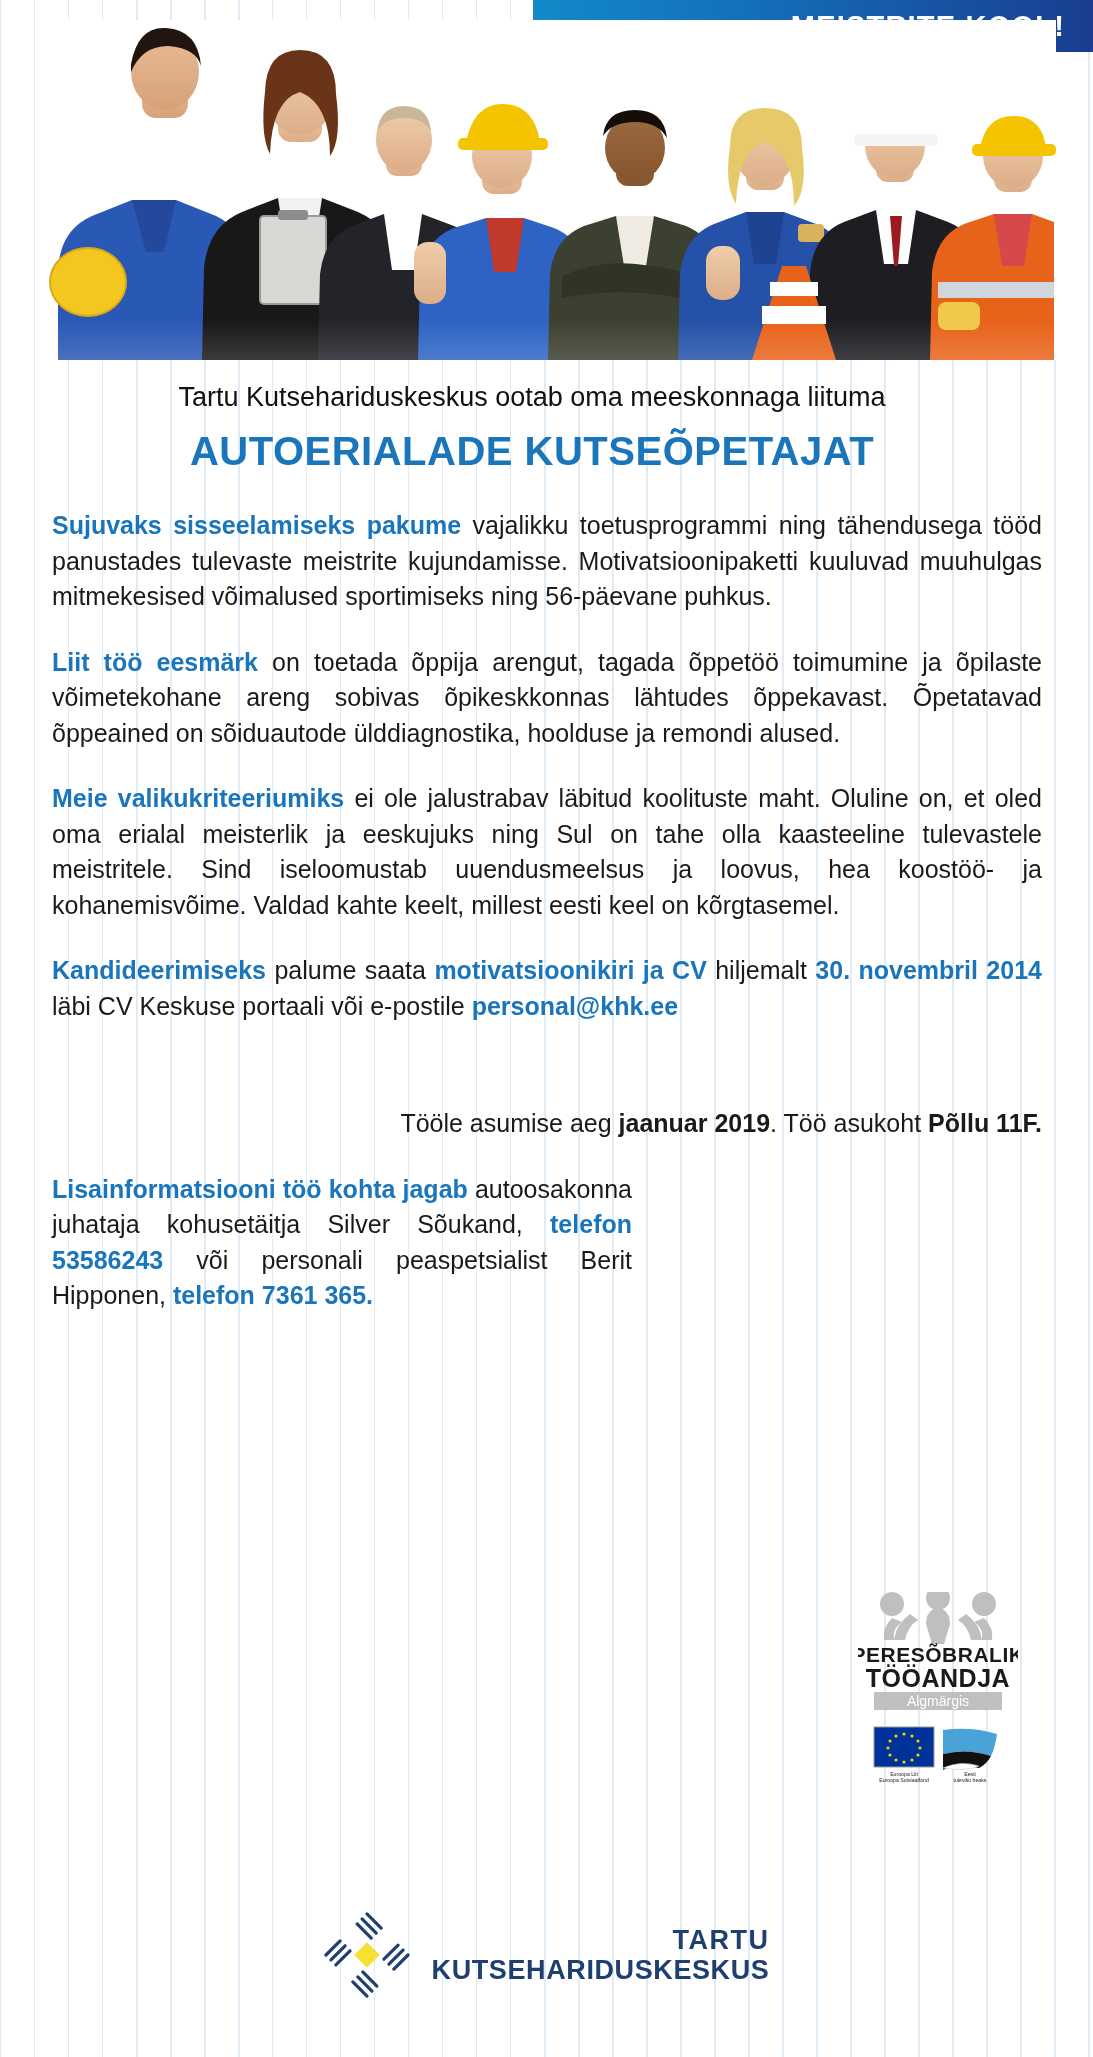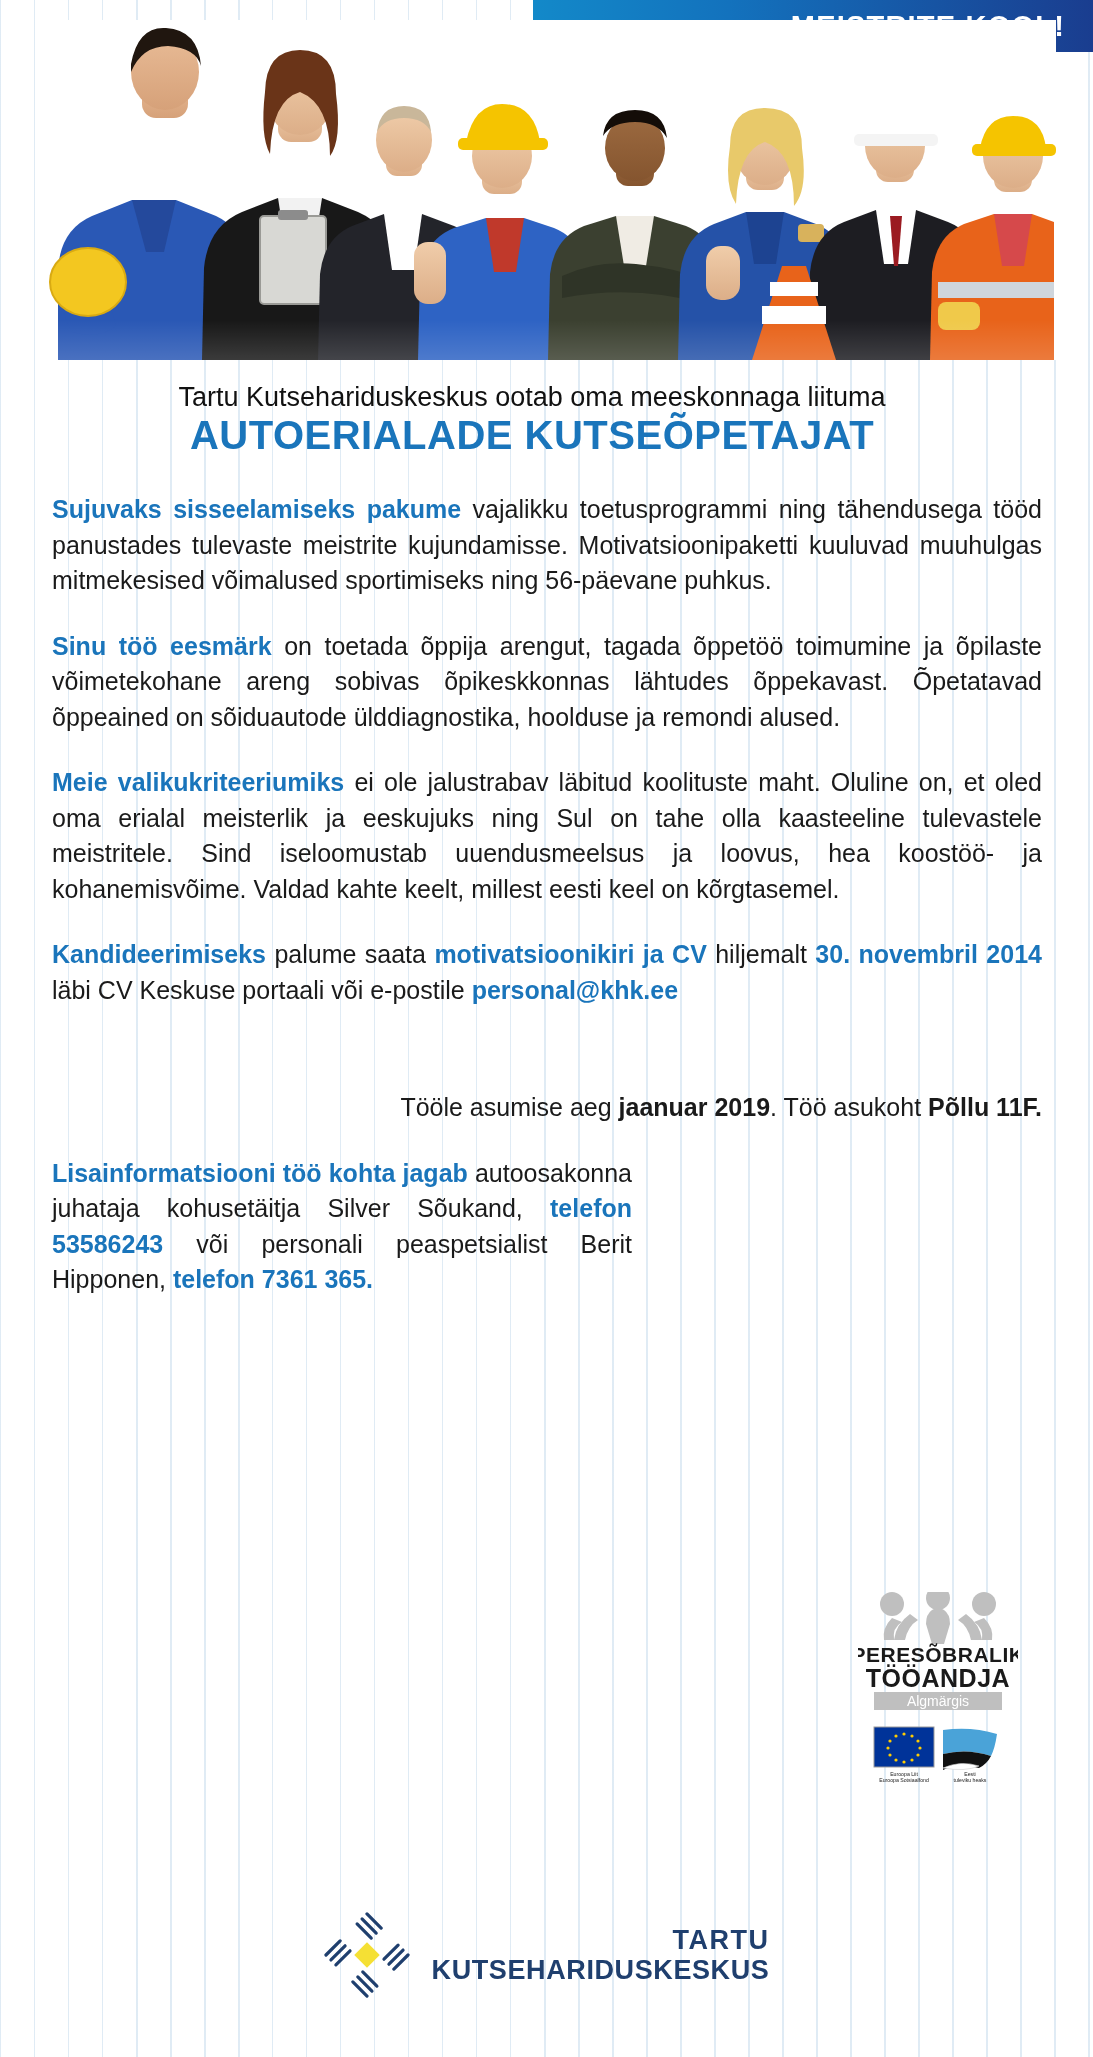--- a/index.html
+++ b/index.html
@@ -78,20 +78,21 @@
     top: 382px;
     left: 52px;
     width: 990px;
   }
 
   .intro-line {
     text-align: center;
     font-size: 27px;
     color: #111111;
     padding-right: 30px;
+    margin-bottom: 16px;
     font-family: "Liberation Sans", sans-serif;
   }
 
   .job-title {
     text-align: center;
     font-size: 40px;
     font-weight: bold;
     color: #1a75bb;
     letter-spacing: 0.5px;
     padding-right: 30px;
@@ -305,21 +306,21 @@
 
     <div class="intro-line">Tartu Kutsehariduskeskus ootab oma meeskonnaga liituma</div>
 
     <div class="job-title">AUTOERIALADE KUTSEÕPETAJAT</div>
 
     <p class="para">
       <span class="hl">Sujuvaks sisseelamiseks pakume</span><span> vajalikku toetusprogrammi ning tähendusega tööd panustades tulevaste meistrite kujundamisse. Motivatsioonipaketti kuuluvad muuhulgas mitmekesised võimalused sportimiseks ning 56-päevane puhkus.</span>
     </p>
 
     <p class="para">
-      <span class="hl">Sinu töö eesmärk</span><span> on toetada õppija arengut, tagada õppetöö toimumine ja õpilaste võimetekohane areng sobivas õpikeskkonnas lähtudes õppekavast. Õpetatavad õppeained on sõiduautode ülddiagnostika, hoolduse ja remondi alused.</span>
+      <span class="hl">Liit töö eesmärk</span><span> on toetada õppija arengut, tagada õppetöö toimumine ja õpilaste võimetekohane areng sobivas õpikeskkonnas lähtudes õppekavast. Õpetatavad õppeained on sõiduautode ülddiagnostika, hoolduse ja remondi alused.</span>
     </p>
 
     <p class="para">
       <span class="hl">Meie valikukriteeriumiks</span><span> ei ole jalustrabav läbitud koolituste maht. Oluline on, et oled oma erialal meisterlik ja eeskujuks ning Sul on tahe olla kaasteeline tulevastele meistritele. Sind iseloomustab uuendusmeelsus ja loovus, hea koostöö- ja kohanemisvõime. Valdad kahte keelt, millest eesti keel on kõrgtasemel.</span>
     </p>
 
     <p class="para">
       <span class="hl">Kandideerimiseks</span><span> palume saata </span><span class="hl">motivatsioonikiri ja CV</span><span> hiljemalt </span><span class="hl">30. novembril 2014</span><span> läbi CV Keskuse portaali või e-postile </span><span class="hl">personal@khk.ee</span>
     </p>
 

